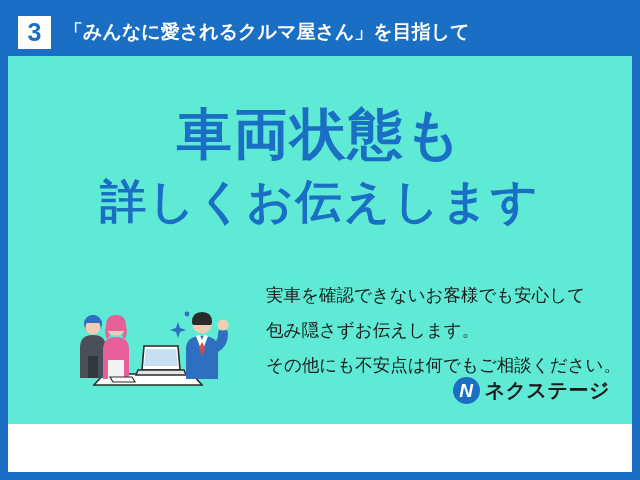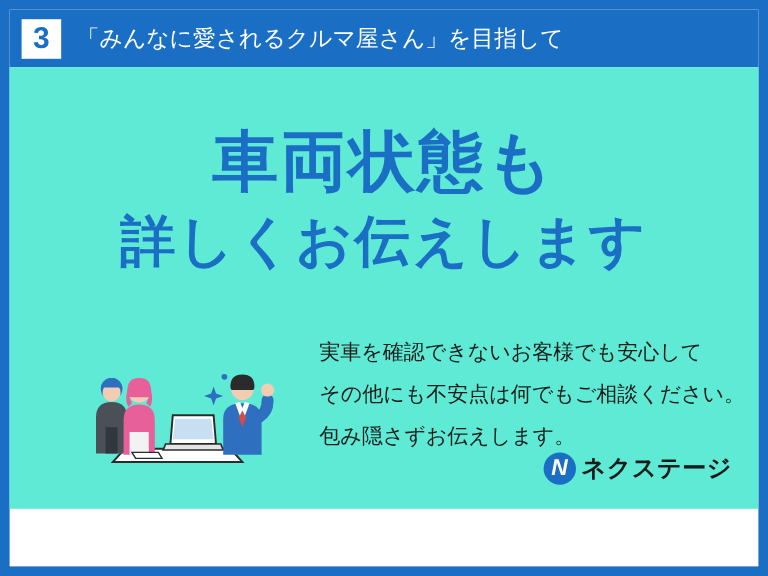--- a/index.html
+++ b/index.html
@@ -66,21 +66,21 @@
     display: flex;
     align-items: center;
     justify-content: center;
     line-height: 1;
     font-family: "Liberation Sans", sans-serif;
     flex: none;
   }
   .header-title {
     color: #ffffff;
     font-size: 19px;
-    font-weight: normal;
+    font-weight: bold;
     margin-left: 13px;
     letter-spacing: 0px;
     white-space: nowrap;
     font-family: "DejaVu Sans", sans-serif;
   }
   
   .content {
     position: absolute;
     left: 8px;
     top: 56px;
@@ -115,21 +115,21 @@
   }
   
   .message {
     position: absolute;
     left: 258px;
     top: 222px;
     width: 355px;
     color: #1b1b1b;
     font-size: 17.5px;
     line-height: 2.0;
-    font-family: Liberation Mono, monospace;
+    font-family: Liberation Sans, sans-serif;
     text-align: left;
   }
   .message div { white-space: nowrap; }
   .msg-r { text-align: right; }
   
   .logo {
     position: absolute;
     right: 22px;
     bottom: 20px;
     display: flex;
@@ -214,22 +214,22 @@
 
         <path d="M112 44 l2 6 l6 2 l-6 2 l-2 6 l-2 -6 l-6 -2 l6 -2 z" fill="#2e6fbf"></path>
         <circle cx="121" cy="36" r="2.4" fill="#2e6fbf"></circle>
 
         <path d="M44 99 L66 99 L69 104 L47 104 Z" fill="#ffffff" stroke="#2b2b2b" stroke-width="1.2"></path>
       </svg>
     </div>
 
     <div class="message">
       <div>実車を確認できないお客様でも安心して</div>
+      <div>包み隠さずお伝えします。</div>
       <div>その他にも不安点は何でもご相談ください。</div>
-      <div>包み隠さずお伝えします。</div>
     </div>
 
     <div class="logo">
       <div class="logo-mark">N</div>
       <div class="logo-text">ネクステージ</div>
     </div>
 
   </div>
 </div>
 

